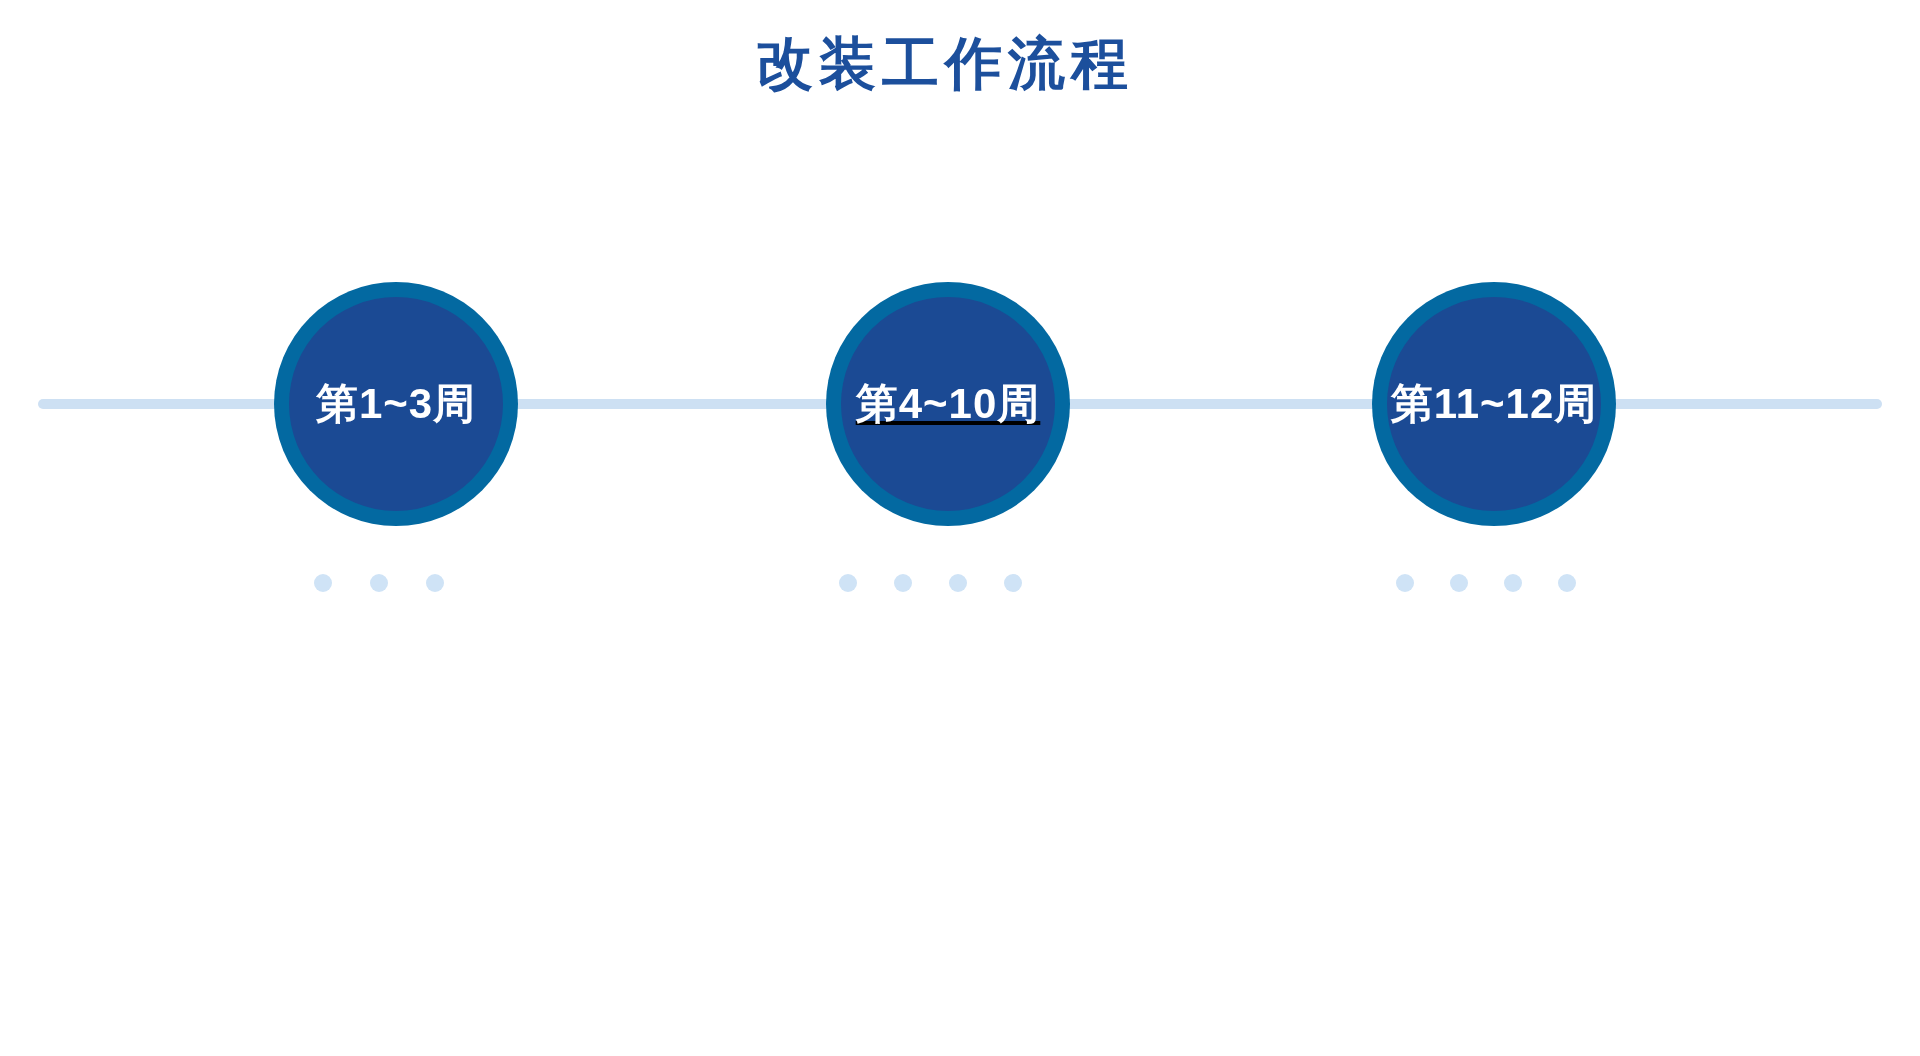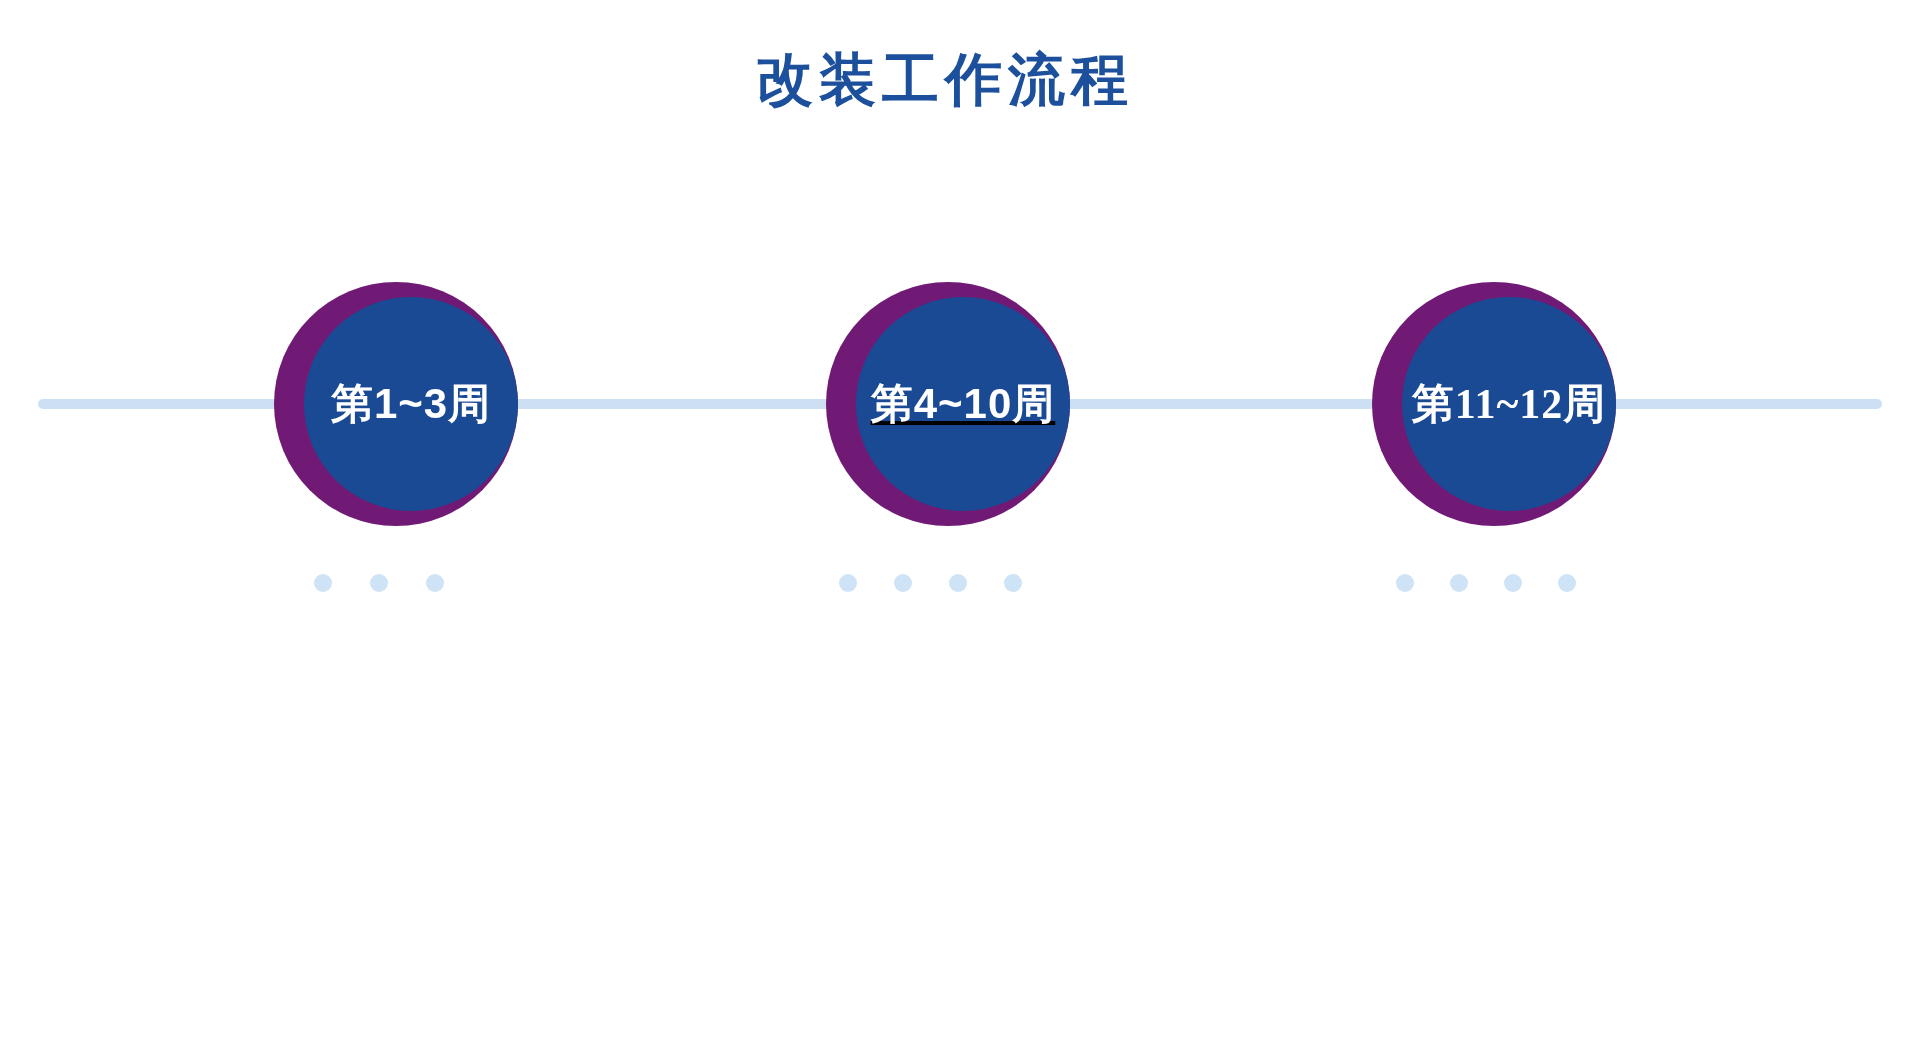--- a/index.html
+++ b/index.html
@@ -2,34 +2,34 @@
 <html><head>
 <meta charset="utf-8">
 <style>
   html,body{margin:0;padding:0;}
   body{
     width:1920px;height:1056px;position:relative;background:#ffffff;
     font-family:"Liberation Sans","DejaVu Sans",sans-serif;overflow:hidden;
   }
   .page-title{
     position:absolute;top:26px;left:0;width:1890px;text-align:center;
-    font-size:57px;font-weight:bold;color:#1c4f9c;letter-spacing:6px;margin-top:16px;
+    font-size:57px;font-weight:bold;color:#1c4f9c;letter-spacing:6px;
   }
   .timeline{
     position:absolute;top:399px;left:38px;width:1844px;height:10px;
     background:#cde0f3;border-radius:5px;z-index:1;
   }
   .stage{position:absolute;top:0;left:0;z-index:2;}
   .ring{
     position:absolute;width:244px;height:244px;border-radius:50%;
-    background:#701a75;top:282px;display:flex;align-items:center;justify-content:flex-end;
+    background:#0369a1;top:282px;display:flex;align-items:center;justify-content:center;
   }
   .stage1 .ring{left:274px;}
   .stage2 .ring{left:826px;text-decoration:underline;}
-  .stage3 .ring{left:1372px;font-family:Liberation Serif, serif;}
+  .stage3 .ring{left:1372px;}
   .ring .inner{
     width:214px;height:214px;border-radius:50%;background:#1b4a94;
     display:flex;align-items:center;justify-content:center;
   }
   .circle-label{
     color:#ffffff;font-size:42px;font-weight:600;white-space:nowrap;letter-spacing:1px;
   }
   .dots{position:absolute;top:574px;display:flex;}
   .stage1 .dots{left:314px;gap:38px;}
   .stage2 .dots{left:839px;gap:37px;}

